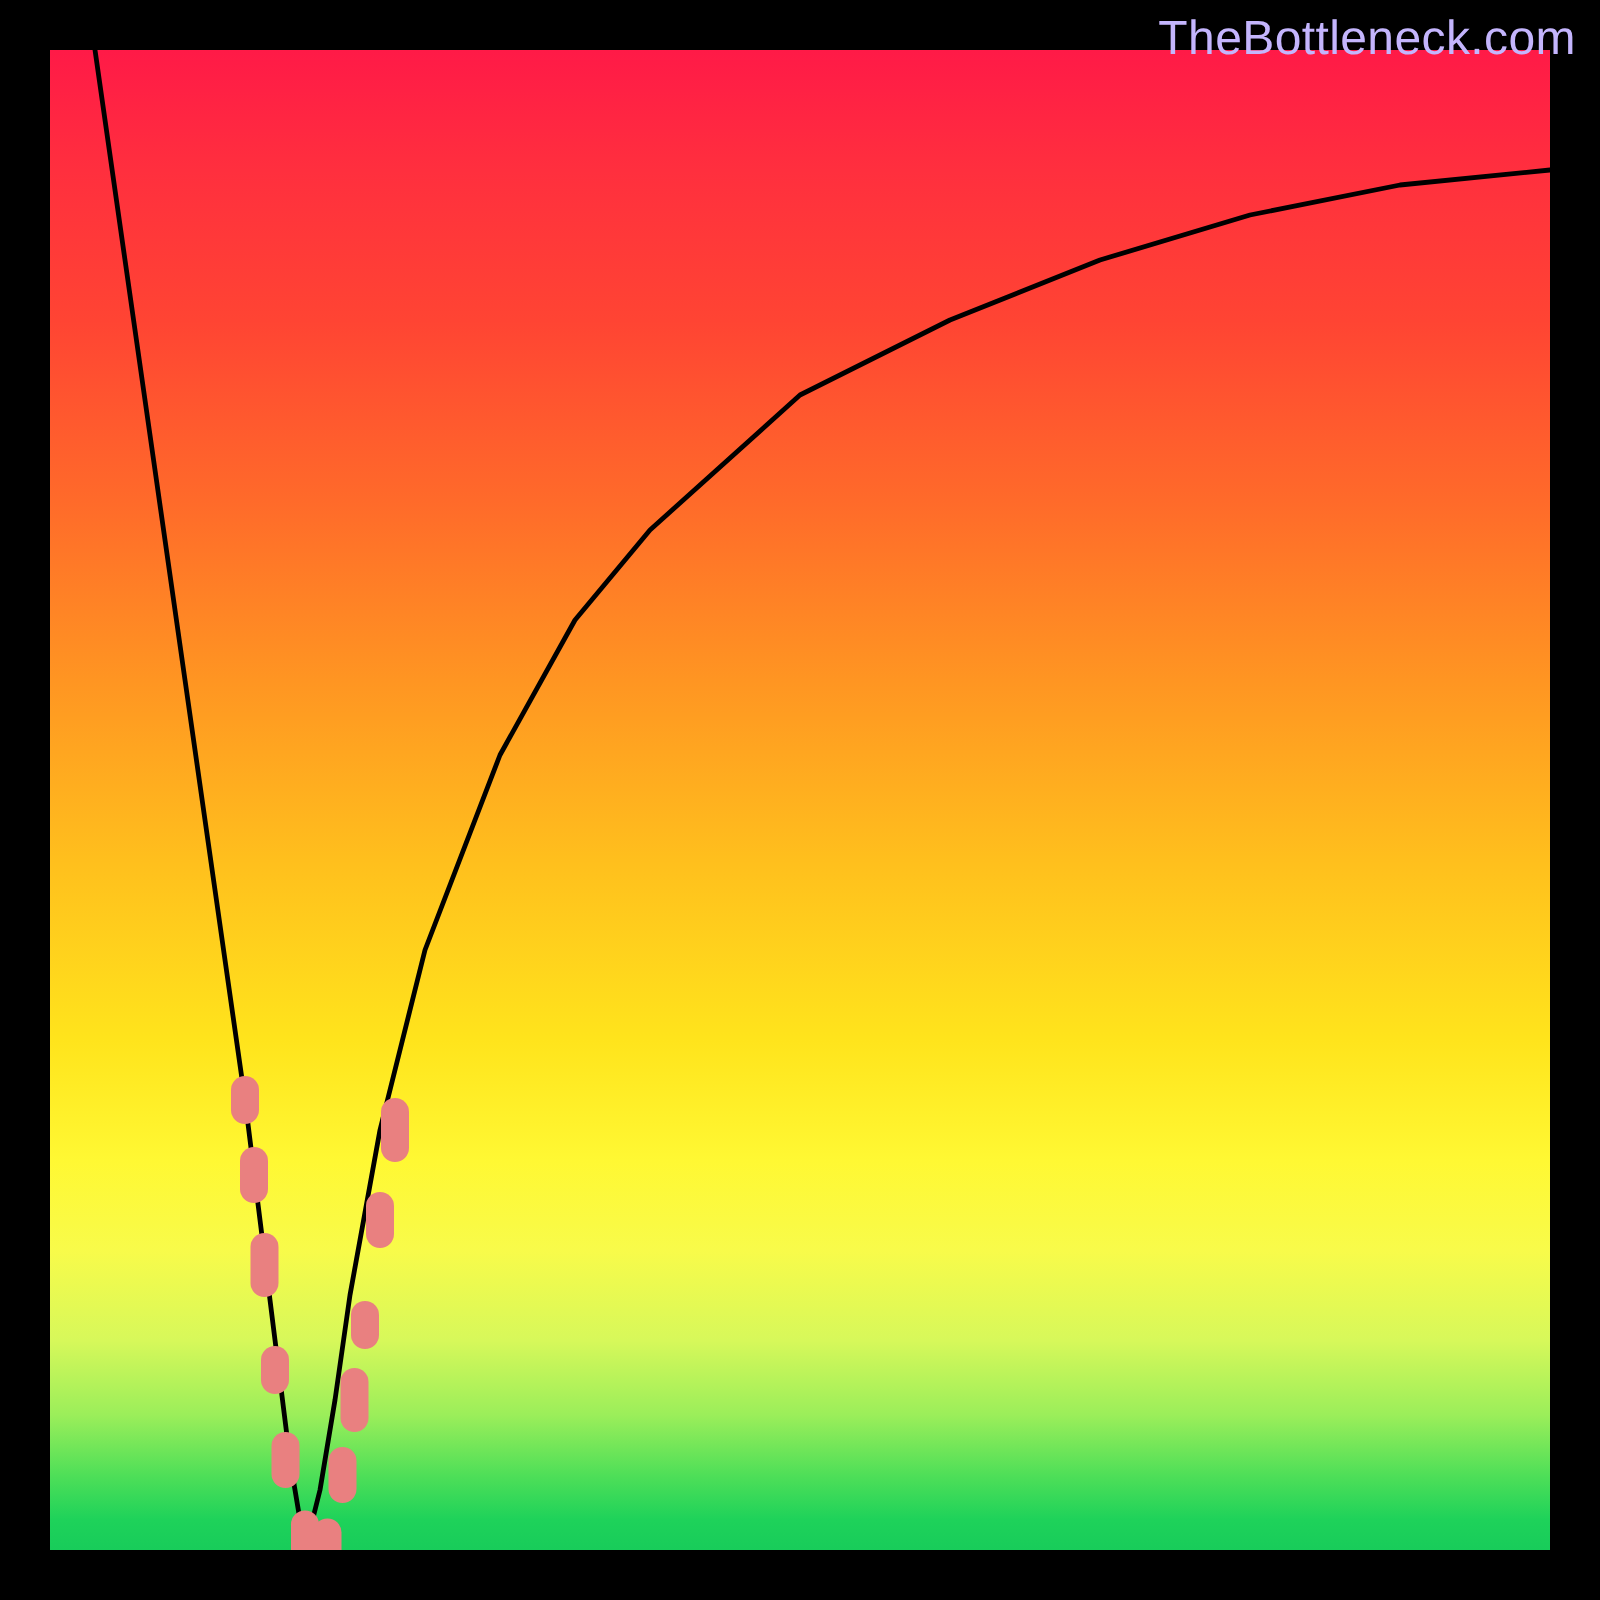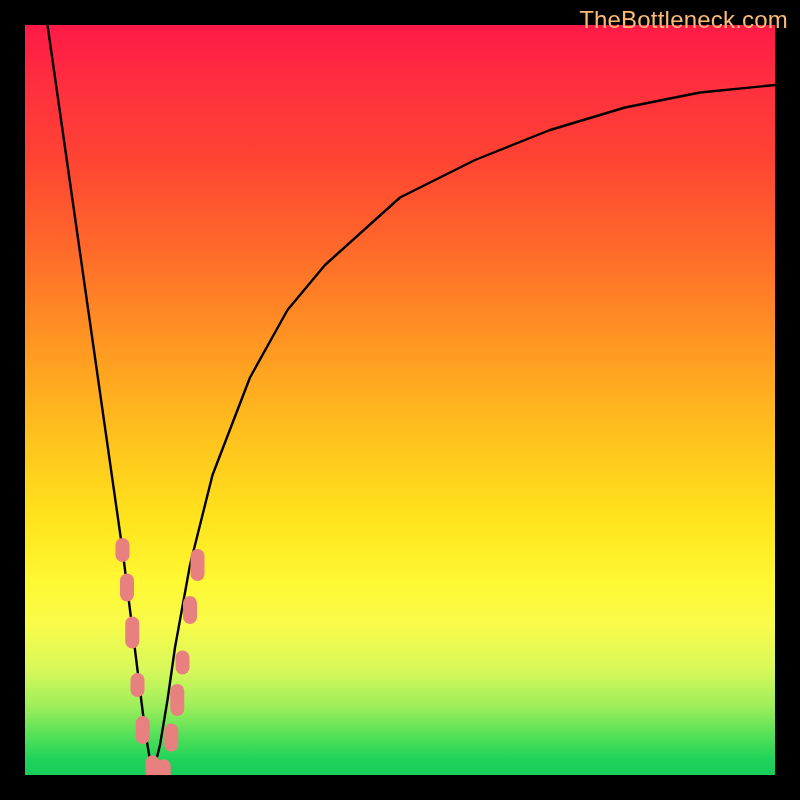--- a/index.html
+++ b/index.html
@@ -44,21 +44,21 @@
     position: absolute;
     left: 0;
     top: 0;
     width: 750px;
     height: 750px;
   }
   .watermark {
     position: absolute;
     top: 6px;
     right: 12px;
-    color: #fdba74;
+    color: #c4b5fd;
     font-size: 24px;
     font-weight: 500;
     letter-spacing: 0.2px;
     user-select: none;
   }
 </style>
 </head>
 <body>
 
 <div class="outer">

